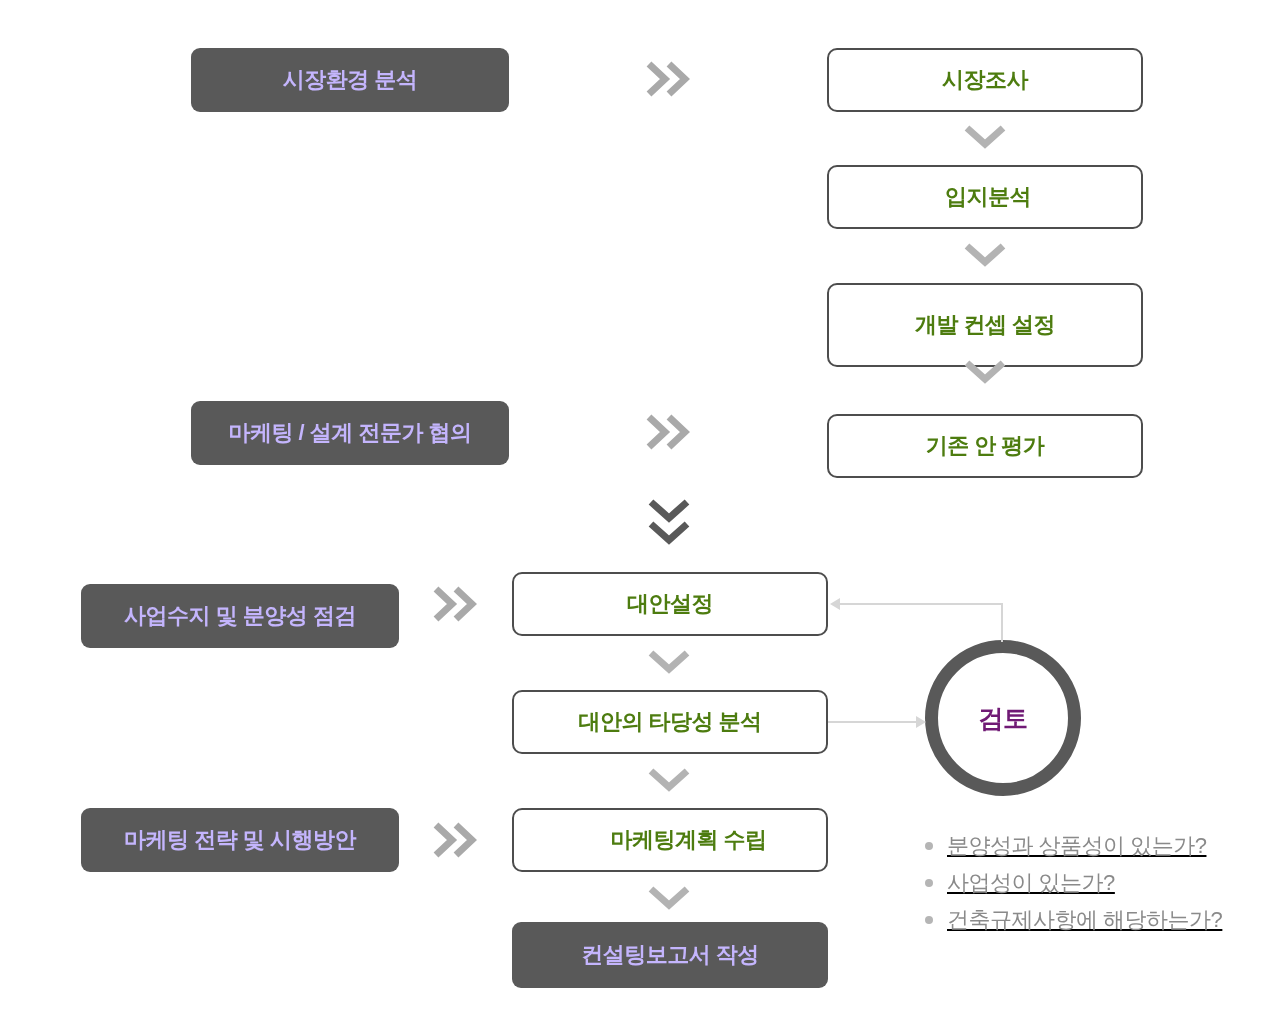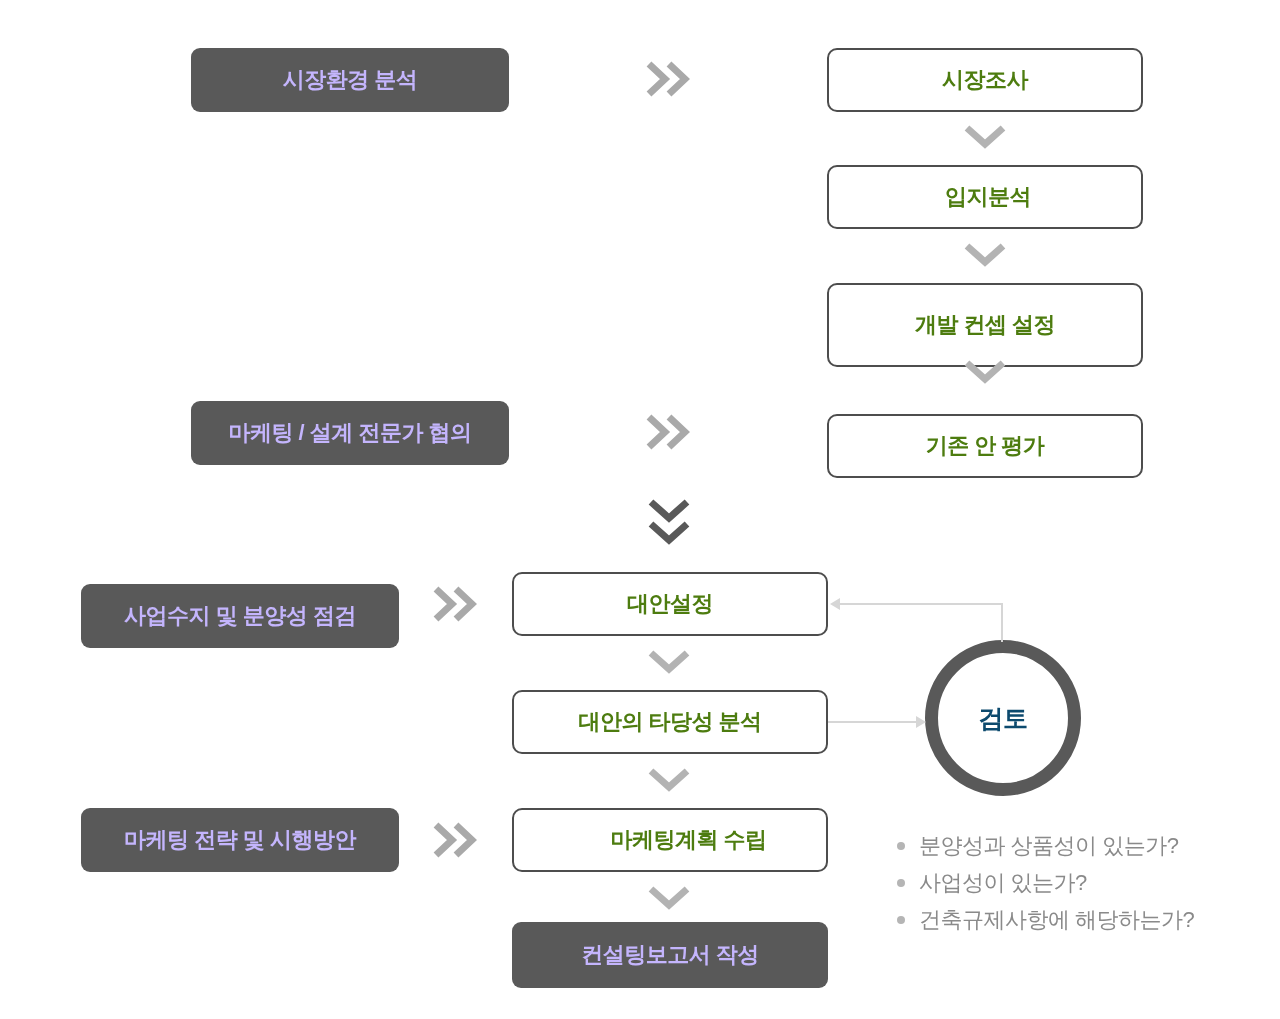--- a/index.html
+++ b/index.html
@@ -31,21 +31,21 @@
     box-sizing:border-box;
     letter-spacing:-0.5px;
   }
   .icon{display:block;}
   .review-circle{
     width:130px;height:130px;
     border:13px solid #595959;
     border-radius:50%;
     background:#ffffff;
     display:flex;align-items:center;justify-content:center;
-    color:#0c4a6e;
+    color:#701a75;
     font-size:25px;
     font-weight:600;
     letter-spacing:-0.5px;
   }
   .checklist{display:flex;flex-direction:column;}
   .check-row{
     height:37px;
     display:flex;align-items:center;
     color:#8a8a8a;
     font-size:22px;
@@ -167,21 +167,21 @@
   <svg class="abs icon" style="left:828px;top:712px;" width="100" height="20" viewBox="0 0 100 20">
     <line x1="0" y1="10" x2="88" y2="10" stroke="#d6d6d6" stroke-width="2"></line>
     <polygon points="88,4 88,16 98,10" fill="#d6d6d6"></polygon>
   </svg>
 
   <svg class="abs icon" style="left:828px;top:594px;" width="180" height="50" viewBox="0 0 180 50">
     <path d="M 174,48 L 174,10 L 12,10" fill="none" stroke="#d6d6d6" stroke-width="2"></path>
     <polygon points="12,4 12,16 2,10" fill="#d6d6d6"></polygon>
   </svg>
 
-  <div class="abs checklist" style="left:897px;top:827px;width:320px;">
+  <div class="abs checklist" style="left:925px;top:827px;width:320px;text-decoration:underline;">
     <div class="check-row">
       <span class="bullet-dot"></span>
       <span>분양성과 상품성이 있는가?</span>
     </div>
     <div class="check-row">
       <span class="bullet-dot"></span>
       <span>사업성이 있는가?</span>
     </div>
     <div class="check-row">
       <span class="bullet-dot"></span>

